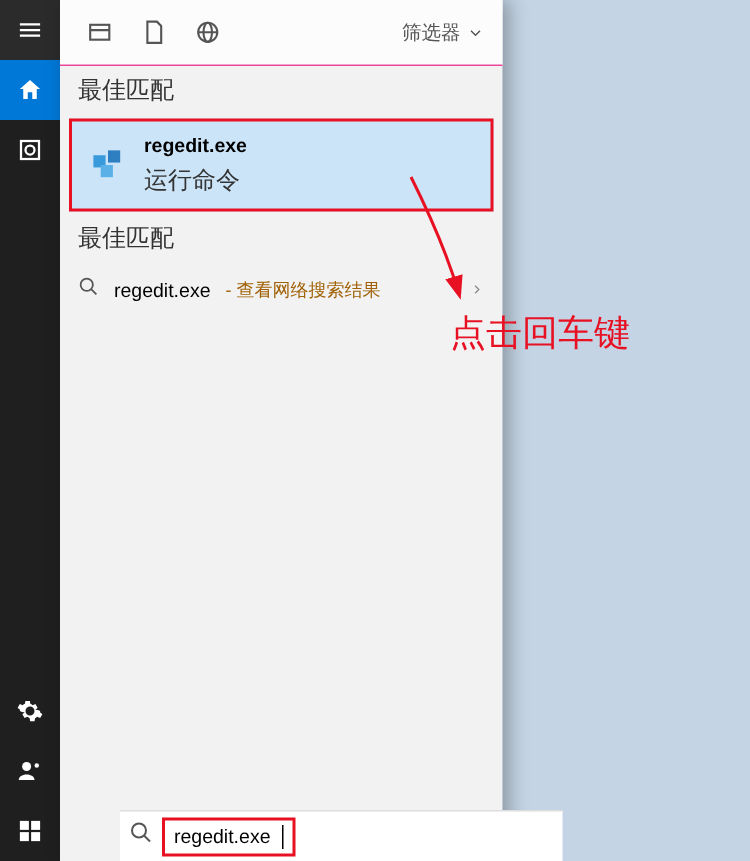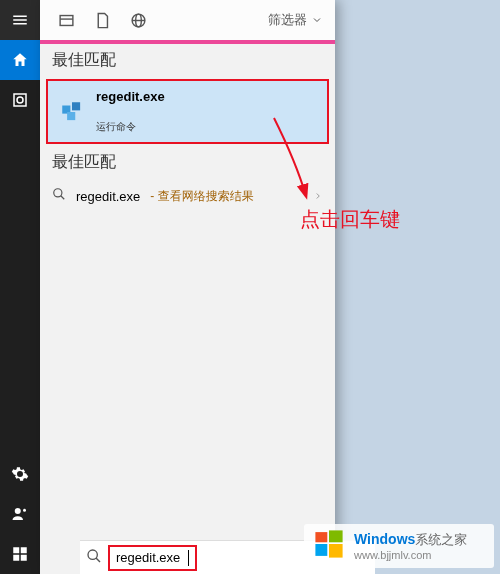--- a/index.html
+++ b/index.html
@@ -8,42 +8,42 @@
   
   .taskbar-left { position: absolute; left: 0; top: 0; width: 40px; height: 574px; background: #1f1f1f; display: flex; flex-direction: column; }
   .taskbar-top-icons { display: flex; flex-direction: column; }
   .taskbar-bottom-icons { margin-top: auto; display: flex; flex-direction: column; padding-bottom: 0; }
   .tb-icon { width: 40px; height: 40px; display: flex; align-items: center; justify-content: center; color: #fff; }
   .tb-icon svg { width: 18px; height: 18px; fill: #fff; }
   .tb-home { background: #0078d7; }
   .tb-icon.hamburger { background: #2b2b2b; }
   
   .search-panel { position: absolute; left: 40px; top: 0; width: 295px; height: 574px; background: #f2f2f2; box-shadow: 4px 0 12px rgba(0,0,0,0.3); }
-  .sp-header { height: 44px; background: #fcfcfc; border-bottom: 4px solid #ec4899; display: flex; align-items: center; padding: 0 8px; }
+  .sp-header { height: 44px; background: #fcfcfc; border-bottom: 1px solid #ec4899; display: flex; align-items: center; padding: 0 8px; }
   .sp-header-icon { width: 36px; height: 36px; display: flex; align-items: center; justify-content: center; color: #555; }
   .sp-header-icon svg { width: 17px; height: 17px; fill: #555; }
   .sp-filter { margin-left: auto; display: flex; align-items: center; gap: 4px; color: #555; font-size: 13px; padding: 0 4px; }
   
   .sp-section-label { font-size: 16px; padding: 6px 12px; color: #333; }
   
   .best-match { margin: 2px 6px; border: 2px solid #e81123; background: #cce4f7; padding: 8px 10px; display: flex; align-items: center; gap: 10px; }
   .bm-icon { width: 28px; height: 28px; display: flex; align-items: center; justify-content: center; }
   .bm-icon svg { width: 26px; height: 26px; }
   .bm-text .bm-title { font-size: 13px; font-weight: 600; color: #000; }
-  .bm-text .bm-sub { font-size: 10px; color: #333; margin-top: 16px; font-family: Liberation Serif, serif; }
+  .bm-text .bm-sub { font-size: 16px; color: #333; margin-top: 6px; font-family: Liberation Serif, serif; }
   
   .suggest-row { display: flex; align-items: center; padding: 8px 12px; gap: 10px; }
   .suggest-row .sr-icon svg { width: 14px; height: 14px; fill: #555; }
   .sr-main { font-size: 13px; color: #000; }
   .sr-sub { font-size: 12px; color: #a16207; }
   .sr-chev { margin-left: auto; color: #888; }
   .sr-chev svg { width: 10px; height: 10px; fill: #888; }
   
   .annotation-arrow { position: absolute; left: 266px; top: 112px; pointer-events: none; }
-  .annotation-text { position: absolute; left: 300px; top: 206px; color: #e81123; font-size: 20px; font-family: Liberation Sans, sans-serif; pointer-events: none; }
+  .annotation-text { position: absolute; left: 300px; top: 206px; color: #e81123; font-size: 24px; font-family: Liberation Sans, sans-serif; pointer-events: none; }
   
   .bottom-bar { position: absolute; left: 40px; bottom: 0; width: 295px; height: 34px; background: #fff; border-top: 1px solid #ddd; display: flex; align-items: center; padding: 0 6px; gap: 6px; }
   .bb-search-icon svg { width: 16px; height: 16px; fill: #555; }
   .bb-input-wrap { border: 2px solid #e81123; padding: 2px 6px; height: 26px; display: flex; align-items: center; }
   .bb-input { border: none; outline: none; font-size: 13px; width: 72px; background: transparent; }
   .bb-caret { width: 1px; height: 16px; background: #000; display: inline-block; }
   
   .watermark { position: absolute; right: 6px; bottom: 6px; width: 190px; height: 44px; background: rgba(255,255,255,0.85); border-radius: 3px; display: flex; align-items: center; padding: 4px 8px; gap: 8px; }
   .wm-logo svg { width: 34px; height: 34px; }
   .wm-text .wm-line1 { color: #0078d7; font-size: 14px; font-weight: bold; }
@@ -177,30 +177,14 @@
   <svg class="annotation-arrow" width="60" height="100">
     <defs>
         <marker id="ah" markerWidth="10" markerHeight="10" refX="6" refY="3" orient="auto">
           <path d="M0,0 L0,6 L8,3 z" fill="#e81123"></path>
         </marker>
       </defs>
     <path d="M8,6 Q30,50 40,84" stroke="#e81123" stroke-width="2" fill="none" marker-end="url(#ah)"></path>
   </svg>
   <div class="annotation-text">点击回车键</div>
 
-  <div class="watermark">
-    <span class="wm-logo">
-      <svg viewBox="0 0 40 40">
-          <rect x="4" y="6" width="14" height="12" fill="#f25022"></rect>
-          <rect x="20" y="4" width="16" height="14" fill="#7fba00"></rect>
-          <rect x="4" y="20" width="14" height="14" fill="#00a4ef"></rect>
-          <rect x="20" y="20" width="16" height="16" fill="#ffb900"></rect>
-        </svg>
-    </span>
-    <div class="wm-text">
-      <div class="wm-line1">
-        <span>Windows</span><span class="wm-suffix">系统之家</span>
-      </div>
-      <div class="wm-line2">www.bjjmlv.com</div>
-    </div>
-  </div>
 
 </div>
 
 </body></html>

